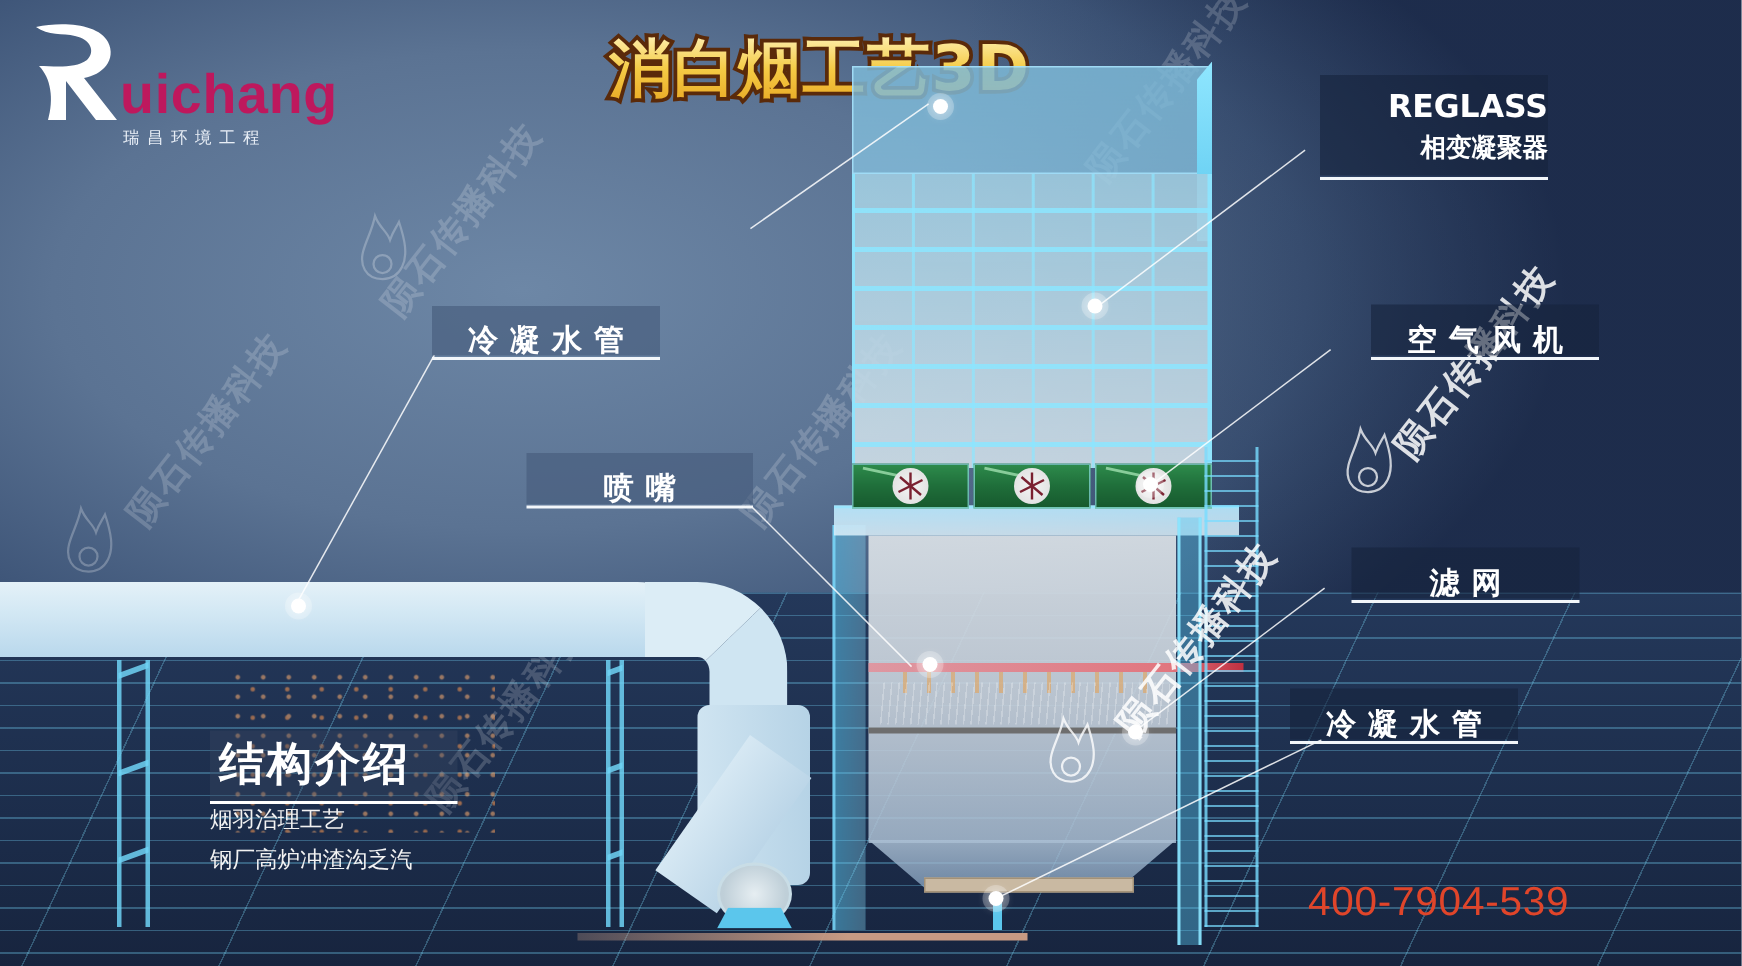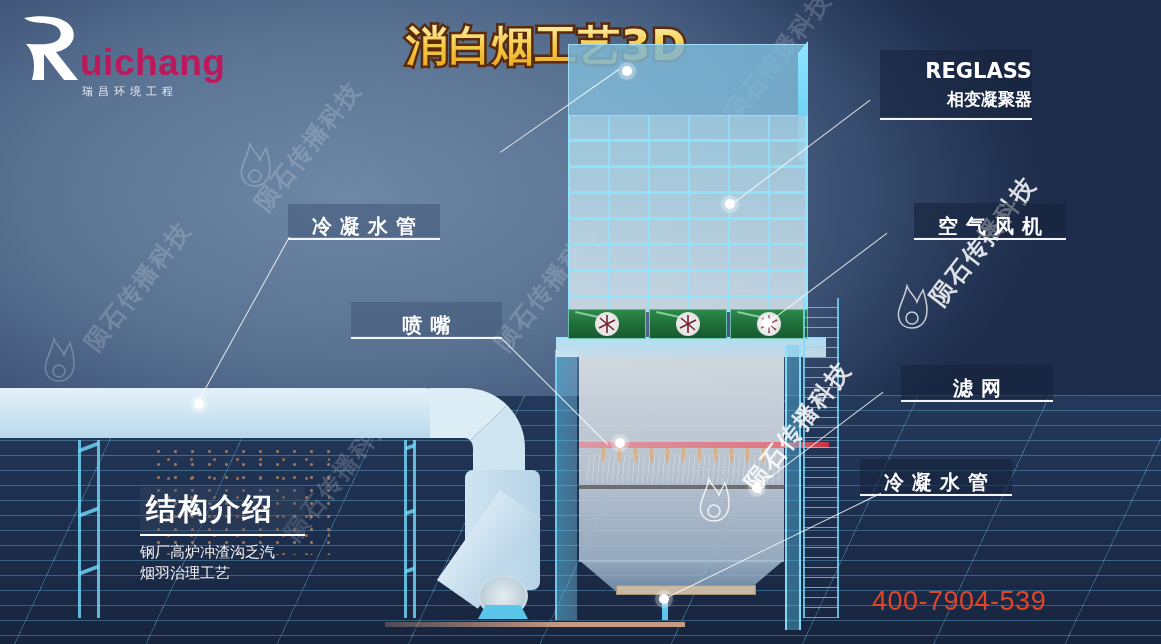--- a/index.html
+++ b/index.html
@@ -303,18 +303,18 @@
   </div>
   <div class="label dark" style="left:860px; top:459px; width:152px; height:37px;">
     <div class="label-bg"></div>
       <div class="label-line"></div>
     <span>冷凝水管</span>
   </div>
 
   <div class="sparks"></div>
   <div class="intro">
     <div class="intro-title">结构介绍</div>
+    <div class="intro-sub" style="margin-top:0;">烟羽治理工艺</div>
     <div class="intro-sub">钢厂高炉冲渣沟乏汽</div>
-    <div class="intro-sub" style="margin-top:0;">烟羽治理工艺</div>
   </div>
 
   <div class="phone">400-7904-539</div>
 </div>
 
 </body></html>

